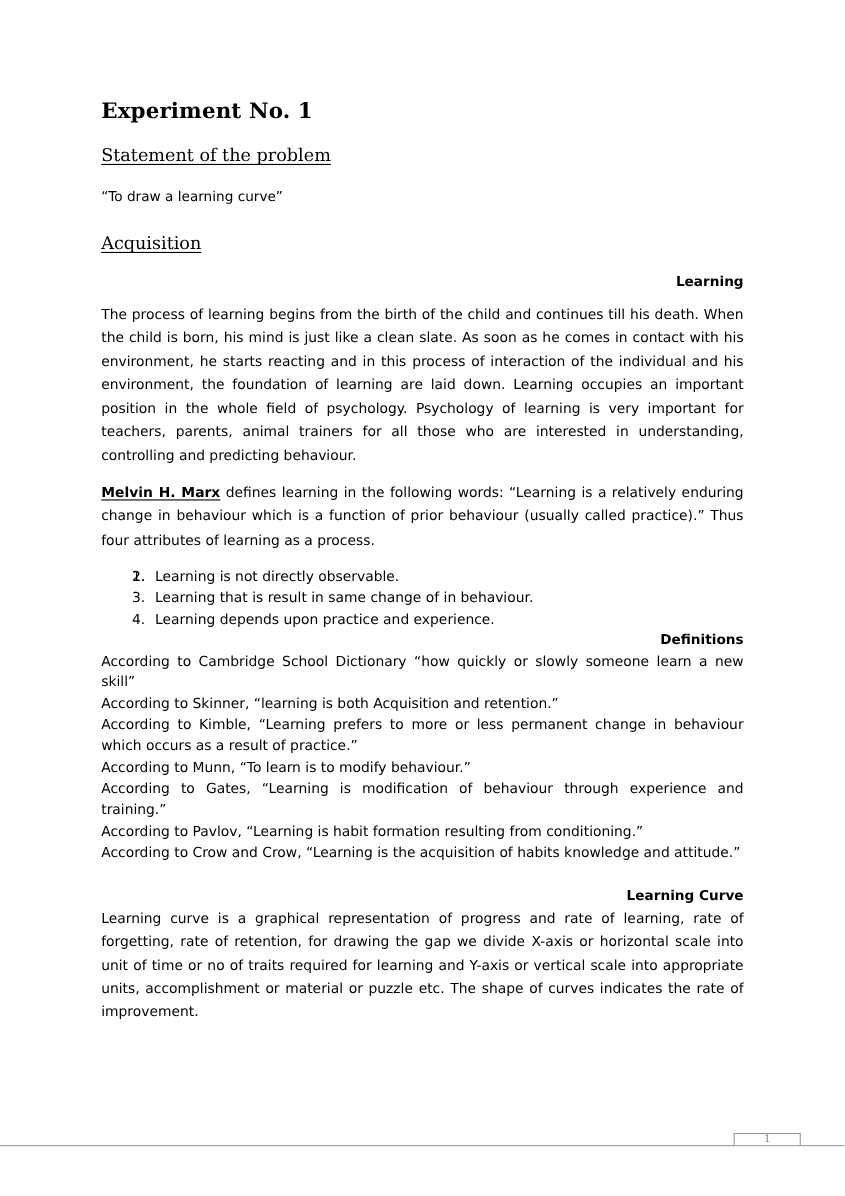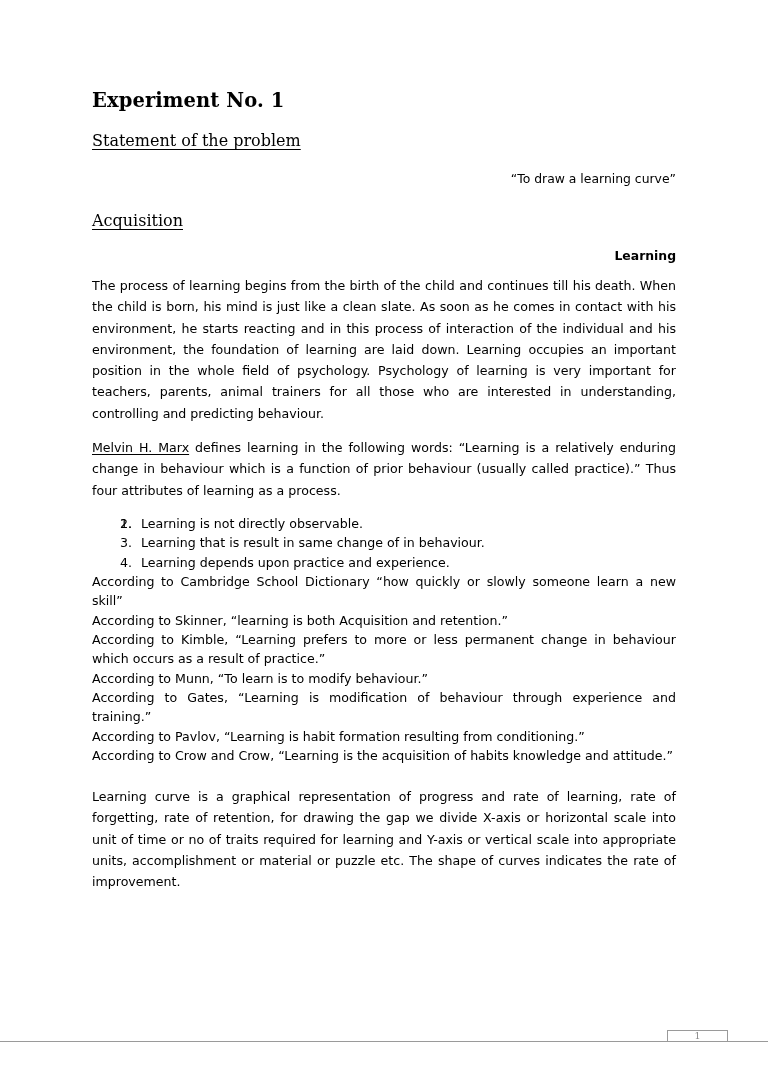--- a/index.html
+++ b/index.html
@@ -65,21 +65,20 @@
     text-align: right;
   }
 
   .subhead-tight { margin: 0 0 1px 0; }
 
   
   .quote-line {
     font-size: 12.4px;
     line-height: 20px;
     margin: 0 0 21px 0;
-    text-align: right;
   }
 
   p.body {
     font-size: 12.6px;
     line-height: 21.3px;
     text-align: justify;
     text-justify: inter-word;
     margin: 0 0 13px 0;
     hyphens: none;
   }
@@ -89,21 +88,21 @@
   p.def {
     font-size: 12.6px;
     line-height: 19.3px;
     text-align: justify;
     text-justify: inter-word;
     margin: 0;
   }
 
   .bold { font-weight: normal; }
   .bold-underline {
-    font-weight: normal;
+    font-weight: bold;
     text-decoration: underline;
     text-underline-offset: 2px;
   }
 
   
   ol.num-list {
     margin: 0 0 0 0;
     padding: 0;
     list-style: none;
   }
@@ -185,20 +184,21 @@
 
     <p class="body"><span class="bold-underline">Melvin H. Marx</span><span> defines learning in the following words: “Learning is a relatively enduring change in behaviour which is a function of prior behaviour (usually called practice).” Thus four attributes of learning as a process.</span></p>
 
     <ol class="num-list">
       <li><span class="num">1.</span></li>
       <li><span class="num">2.</span><span>Learning is not directly observable.</span></li>
       <li><span class="num">3.</span><span>Learning that is result in same change of in behaviour.</span></li>
       <li><span class="num">4.</span><span>Learning depends upon practice and experience.</span></li>
     </ol>
 
+    <h3 class="subhead subhead-tight">Definitions</h3>
 
     <div class="def-block">
 
       <p class="def"><span>According to </span><span class="bold">Cambridge School Dictionary</span><span> “how quickly or slowly someone learn a new skill”</span></p>
 
       <p class="def"><span>According to </span><span class="bold">Skinner</span><span>, “learning is both Acquisition and retention.”</span></p>
 
       <p class="def"><span>According to </span><span class="bold">Kimble</span><span>, “Learning prefers to more or less permanent change in behaviour which occurs as a result of practice.”</span></p>
 
       <p class="def"><span>According to </span><span class="bold">Munn</span><span>, “To learn is to modify behaviour.”</span></p>
@@ -206,20 +206,21 @@
       <p class="def"><span>According to </span><span class="bold">Gates</span><span>, “Learning is modification of behaviour through experience and training.”</span></p>
 
       <p class="def"><span>According to </span><span class="bold">Pavlov</span><span>, “Learning is habit formation resulting from conditioning.”</span></p>
 
       <p class="def"><span>According to </span><span class="bold">Crow and Crow</span><span>, “Learning is the acquisition of habits knowledge and attitude.”</span></p>
 
     </div>
 
     <div class="gap-before-lc"></div>
 
+    <h3 class="subhead subhead-tight">Learning Curve</h3>
 
     <p class="body last">Learning curve is a graphical representation of progress and rate of learning, rate of forgetting, rate of retention, for drawing the gap we divide X-axis or horizontal scale into unit of time or no of traits required for learning and Y-axis or vertical scale into appropriate units, accomplishment or material or puzzle etc. The shape of curves indicates the rate of improvement.</p>
 
   </div>
 
   <div class="footer">
     <div class="footer-rule"></div>
     <div class="page-num-box"></div>
     <div class="page-num-text">1</div>
   </div>

